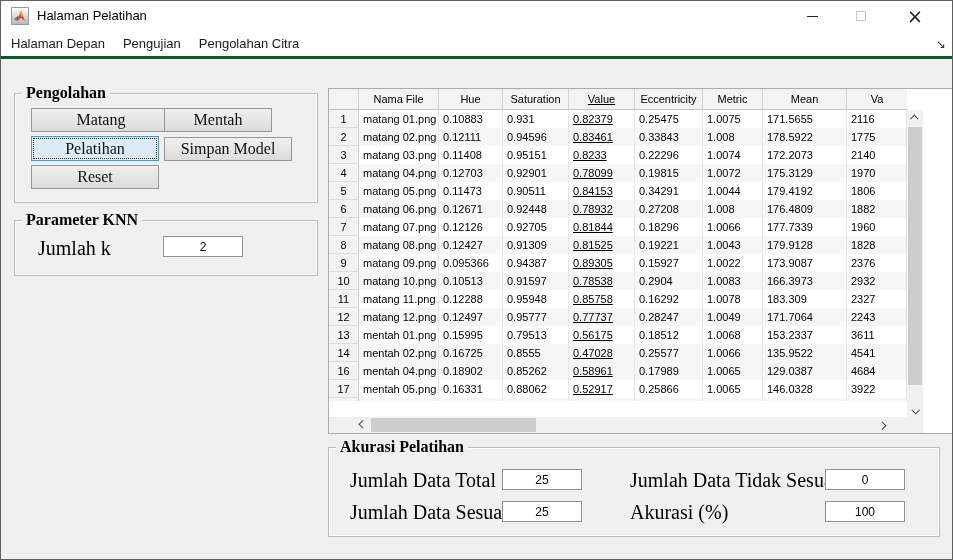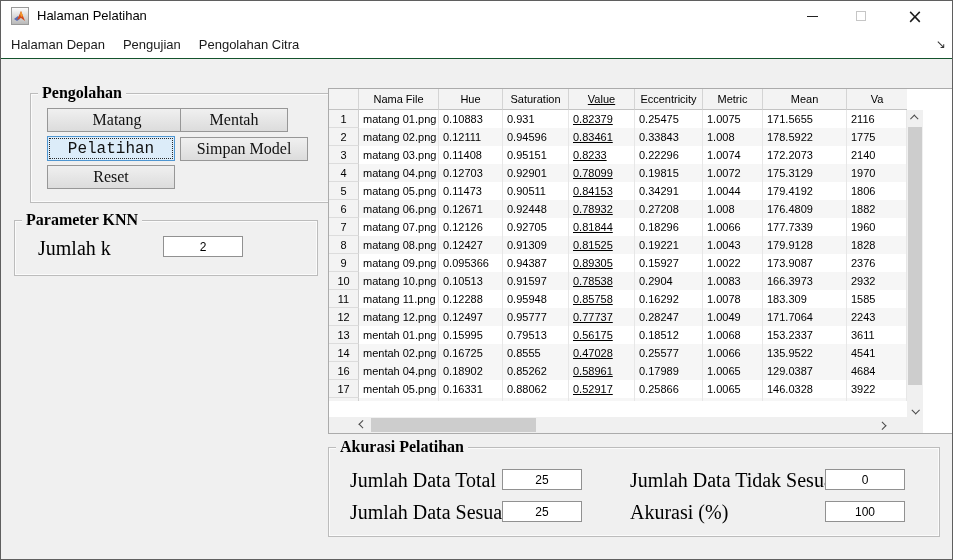--- a/index.html
+++ b/index.html
@@ -16,36 +16,36 @@
   .app-icon { left:10px; top:6px; width:18px; height:18px;
     background:linear-gradient(#fdfdfd,#b9b9b9); border:1px solid #9a9a9a; }
   .title-text { left:36px; top:7px; font-size:13px; color:#000; }
   .winbtn { top:0; width:45px; height:30px; display:flex; align-items:center; justify-content:center; }
   .btn-min span { display:block; width:11px; height:1px; background:#222; }
   .btn-max span { display:block; width:10px; height:10px; border:1px solid #c6c6c6; }
   .btn-close span { font-size:19px; color:#1a1a1a; line-height:1; font-family:"DejaVu Sans", sans-serif; }
 
   
   .menubar { left:0; top:30px; width:100%; height:28px; background:#ffffff;
-    border-bottom:1px solid #14532d; display:flex; align-items:center; padding-left:10px; }
+    border-bottom:3px solid #14532d; display:flex; align-items:center; padding-left:10px; }
   .menu-item { font-size:13px; color:#1a1a1a; margin-right:18px; cursor:default; }
   .dock-arrow { right:6px; top:36px; font-size:12px; color:#333;
     font-family:"DejaVu Sans", sans-serif; }
 
   
   .panel { border:1px solid #bcbcbc; box-shadow:inset 0 0 0 1px #fbfbfb; background:#f0f0f0; }
   .panel-title { position:absolute; top:-10px; left:7px; background:#f0f0f0; padding:0 4px;
     font-family:"Liberation Serif", serif; font-weight:bold; font-size:16px; color:#000; }
 
   
   .mbtn { background:linear-gradient(#f0f0f0,#dcdcdc); border:1px solid #979797;
     font-family:"Liberation Serif", serif; font-size:16px; color:#111;
     display:flex; align-items:center; justify-content:center; cursor:default; }
   .mbtn.focused { background:#dcecf9; border:1px solid #4f96d1;
-    outline:1px dotted #2a2a2a; outline-offset:-3px;font-family:Liberation Mono, monospace; }
+    outline:1px dotted #2a2a2a; outline-offset:-3px; }
 
   
   .edit { border:1px solid #919191; background:#ffffff; text-align:center;
     font-family:"Liberation Sans", sans-serif; font-size:12px; color:#000; padding:0; }
   .label-serif { font-family:"Liberation Serif", serif; font-size:20px; color:#000; white-space:nowrap; }
 
   
   .table-wrap { left:327px; top:87px; width:655px; height:346px;
     border:1px solid #ababab; background:#ffffff; overflow:hidden; }
   .thead { position:absolute; left:0; top:0; height:21px; display:flex; }
@@ -99,21 +99,21 @@
       </div>
   </div>
 
   <div class="abs menubar">
     <span class="menu-item">Halaman Depan</span>
     <span class="menu-item">Pengujian</span>
     <span class="menu-item">Pengolahan Citra</span>
   </div>
   <div class="abs dock-arrow">↘</div>
 
-  <div class="abs panel" style="left:29px; top:92px; width:304px; height:110px;">
+  <div class="abs panel" style="left:13px; top:92px; width:304px; height:110px;">
     <div class="panel-title">Pengolahan</div>
     <div class="abs mbtn" style="left:16px; top:14px; width:140px; height:24px;">Matang</div>
     <div class="abs mbtn" style="left:149px; top:14px; width:108px; height:24px;">Mentah</div>
     <div class="abs mbtn focused" style="left:16px; top:42px; width:128px; height:25px;">Pelatihan</div>
     <div class="abs mbtn" style="left:149px; top:43px; width:128px; height:24px;">Simpan Model</div>
     <div class="abs mbtn" style="left:16px; top:71px; width:128px; height:24px;">Reset</div>
   </div>
 
   <div class="abs panel" style="left:13px; top:219px; width:304px; height:56px;">
     <div class="panel-title">Parameter KNN</div>
@@ -247,21 +247,21 @@
         </div>
         <div class="trow">
           <div class="tcell rownum col0">11</div>
           <div class="tcell col1">matang 11.png</div>
           <div class="tcell col2">0.12288</div>
           <div class="tcell col3">0.95948</div>
           <div class="tcell col4">0.85758</div>
           <div class="tcell col5">0.16292</div>
           <div class="tcell col6">1.0078</div>
           <div class="tcell col7">183.309</div>
-          <div class="tcell col8">1585</div>
+          <div class="tcell col8">2327</div>
         </div>
         <div class="trow alt">
           <div class="tcell rownum col0">12</div>
           <div class="tcell col1">matang 12.png</div>
           <div class="tcell col2">0.12497</div>
           <div class="tcell col3">0.95777</div>
           <div class="tcell col4">0.77737</div>
           <div class="tcell col5">0.28247</div>
           <div class="tcell col6">1.0049</div>
           <div class="tcell col7">171.7064</div>

